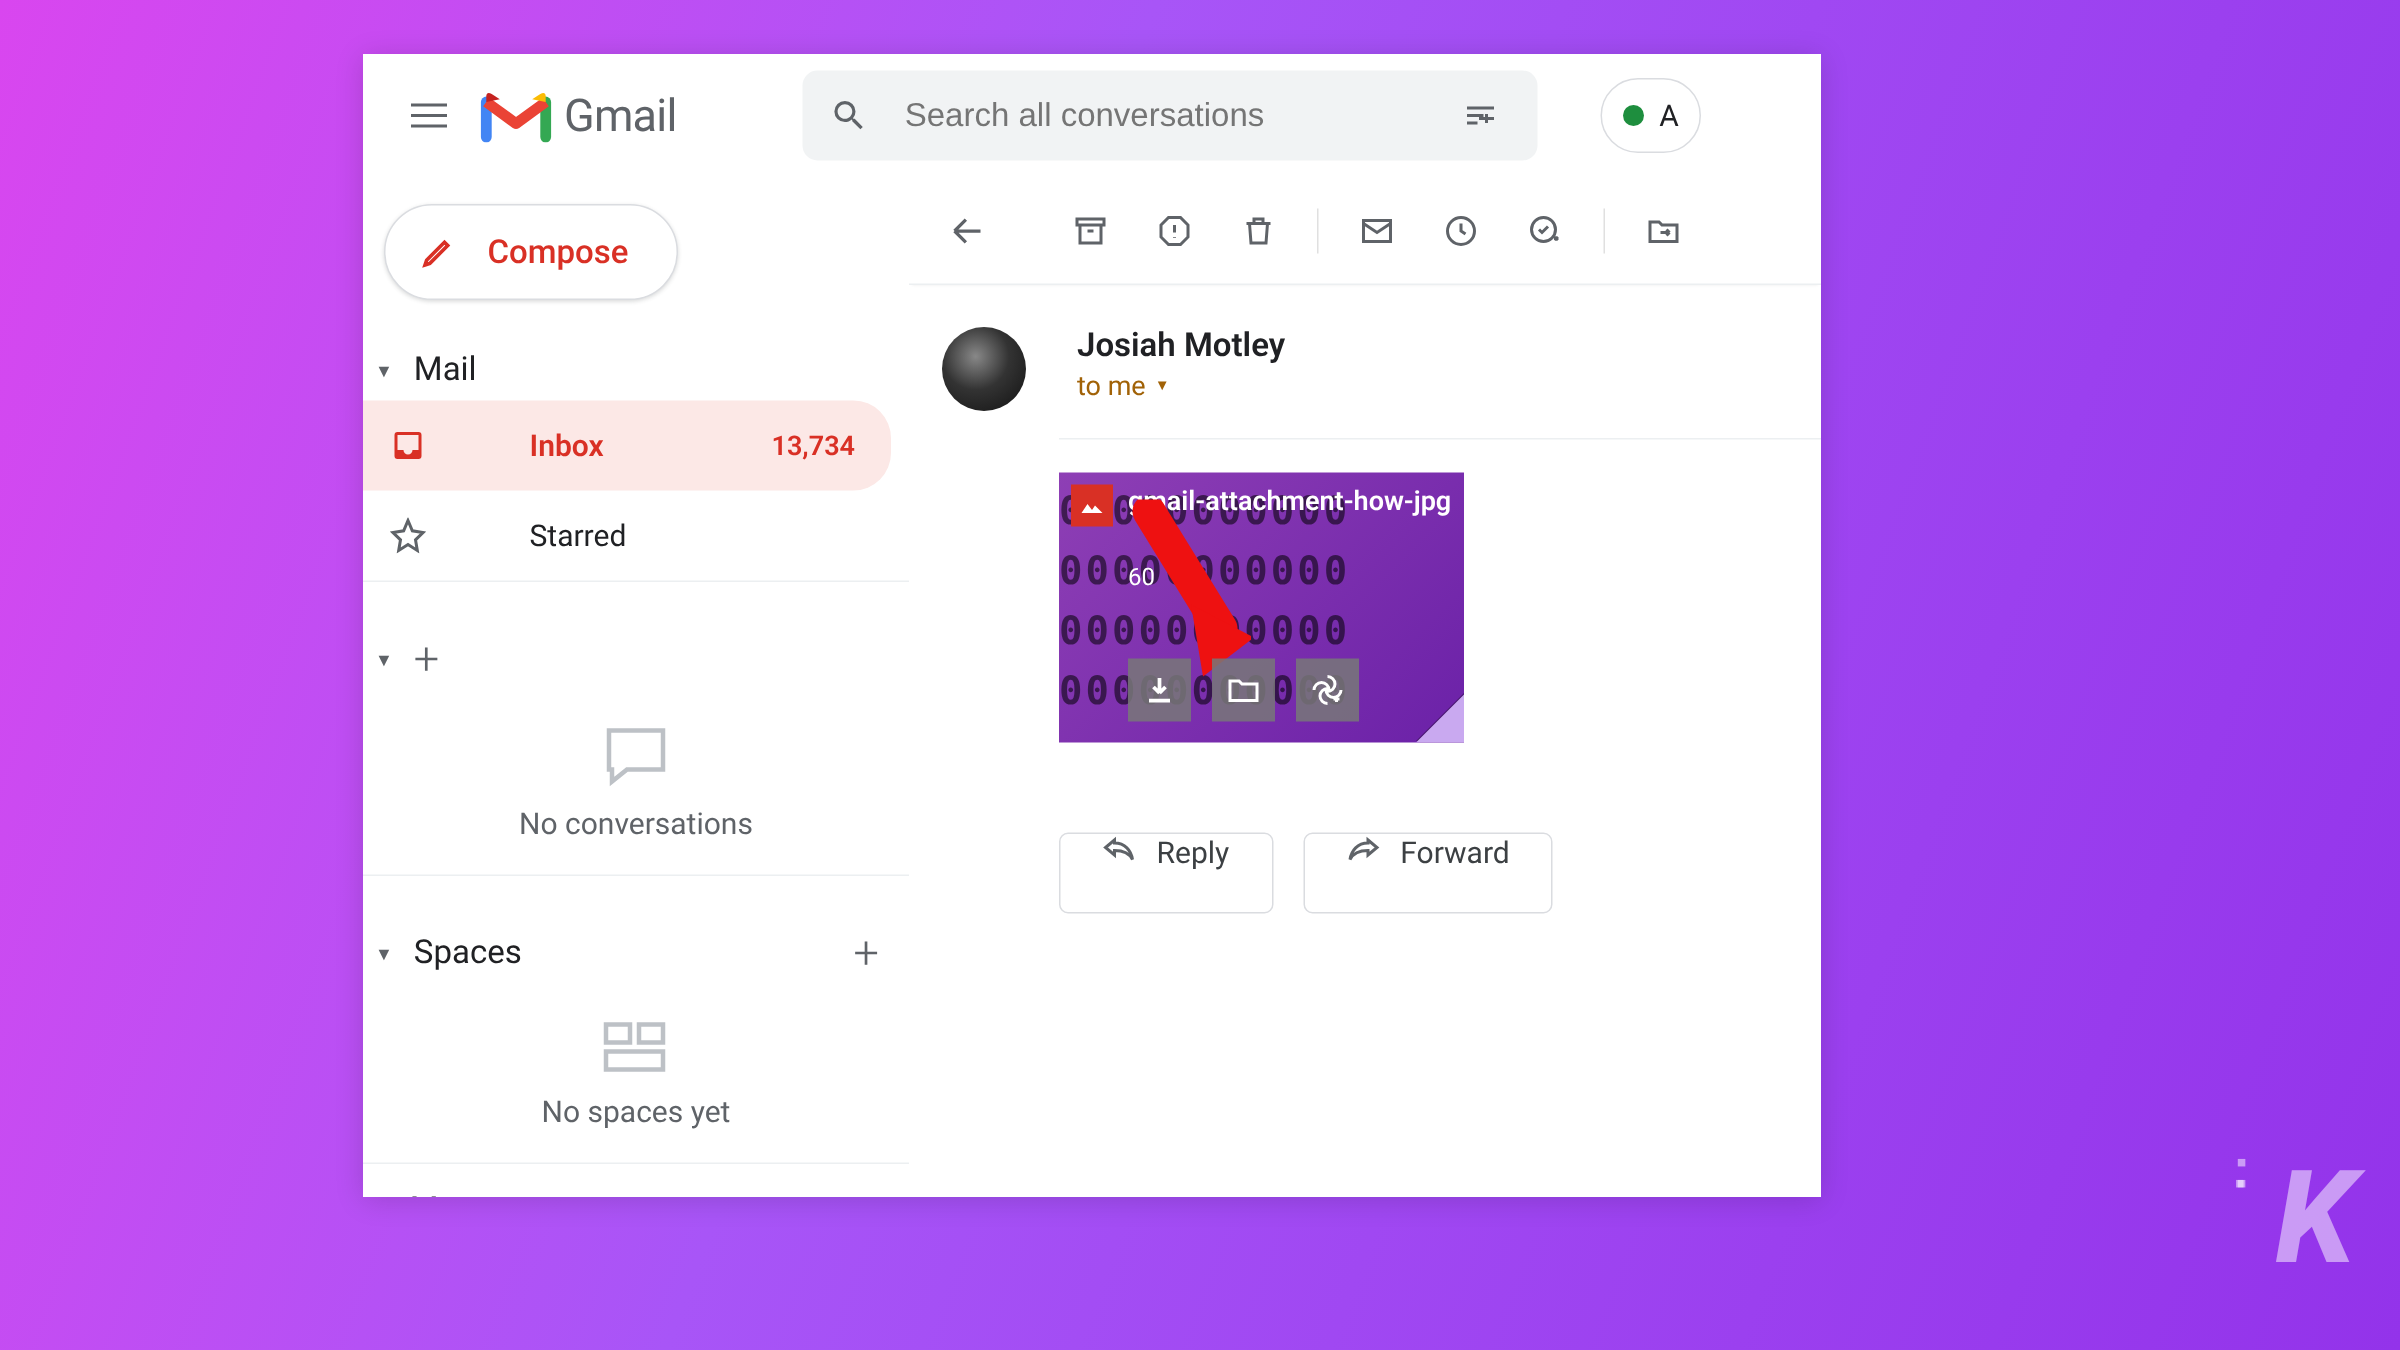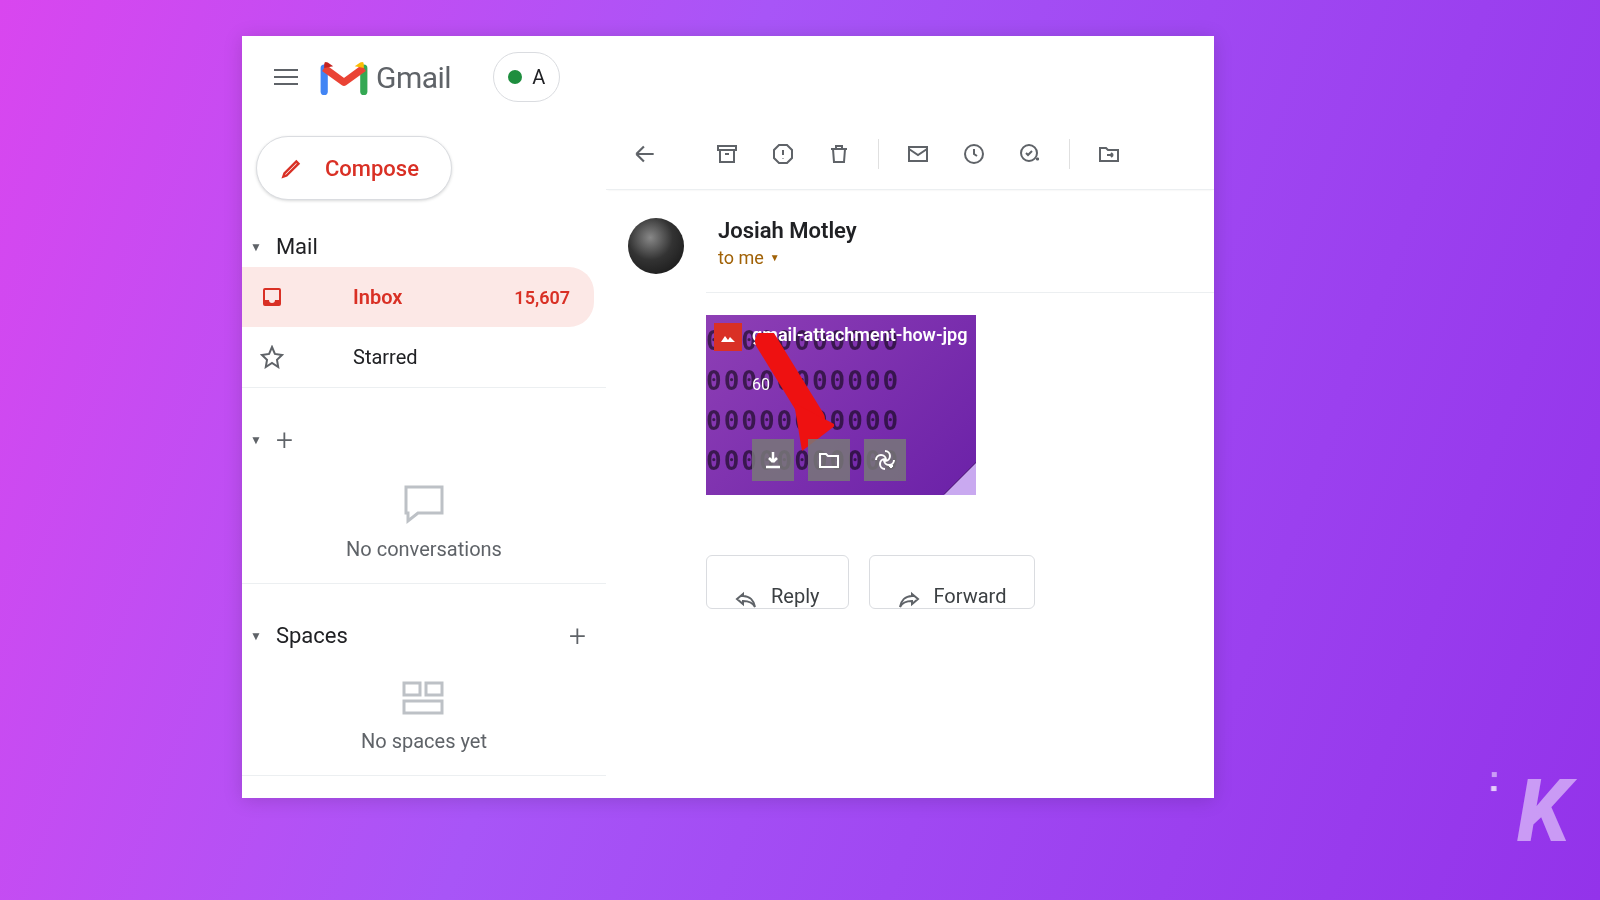--- a/index.html
+++ b/index.html
@@ -117,21 +117,21 @@
   .attach-size { position:absolute; left:46px; top:60px; color:#fff; font-size:16px; }
   .attach-actions { position:absolute; left:46px; bottom:14px; display:flex; gap:14px; }
   .attach-act { width:42px; height:42px; background:rgba(120,120,120,.85); display:flex; align-items:center; justify-content:center; cursor:pointer; }
   .attach-act svg { fill:#fff; stroke:#fff; }
   .red-arrow { position:absolute; left:38px; top:18px; }
   .fold { position:absolute; right:0; bottom:0; width:0; height:0; border-left:32px solid transparent; border-bottom:32px solid #c9a9f0; }
   .fold2 { position:absolute; right:0; bottom:0; width:0; height:0; border-left:32px solid transparent; border-bottom:32px solid rgba(0,0,0,.35); transform:translateY(-1px); }
   .reply-row { margin:60px 0 0 78px; display:flex; gap:20px; }
   .reply-btn {
     height:54px; padding:0 28px; border:1px solid #dadce0; border-radius:6px;
-    display:inline-flex; align-items:flex-end; gap:14px; cursor:pointer;
+    display:inline-flex; align-items:flex-start; gap:14px; cursor:pointer;
     font-size:20px; color:#3c4043; background:#fff;
   }
   .reply-btn svg { stroke:#5f6368; fill:none; stroke-width:2; }
   
   .watermark {
     position:absolute; right:36px; bottom:38px;
     font-size:86px; font-weight:800; color:rgba(255,255,255,.5);
     font-style:italic; letter-spacing:-6px;
   }
   .watermark .dots { position:absolute; left:-26px; top:6px; font-size:20px; line-height:14px; }
@@ -149,20 +149,32 @@
       <svg class="gmail-m" viewBox="0 0 52 40">
         <path d="M4 36 V10 L26 26 L48 10 V36" fill="none"></path>
         <path d="M4 36 V10" stroke="#4285f4" stroke-width="8" stroke-linecap="round"></path>
         <path d="M48 36 V10" stroke="#34a853" stroke-width="8" stroke-linecap="round"></path>
         <path d="M4 10 L26 26 L48 10" stroke="#ea4335" stroke-width="8" fill="none" stroke-linejoin="round"></path>
         <path d="M4 10 L4 6 Q4 2 8 4 L14 8" fill="#c5221f"></path>
         <path d="M48 10 L48 6 Q48 2 44 4 L38 8" fill="#fbbc04"></path>
       </svg>
       <span class="gmail-text">Gmail</span>
     </div>
+    <div class="search-bar">
+      <svg width="26" height="26" viewBox="0 0 24 24">
+          <path d="M15.5 14h-.79l-.28-.27A6.471 6.471 0 0016 9.5 6.5 6.5 0 109.5 16c1.61 0 3.09-.59 4.23-1.57l.27.28v.79l5 4.99L20.49 19l-4.99-5zm-6 0C7.01 14 5 11.99 5 9.5S7.01 5 9.5 5 14 7.01 14 9.5 11.99 14 9.5 14z"></path>
+        </svg>
+      <input class="search-input" placeholder="Search all conversations" style="">
+      <div class="tune-btn">
+        <svg width="24" height="24" viewBox="0 0 24 24" fill="#5f6368">
+            <path d="M3 17h6v2H3v-2zm0-5h12v2H3v-2zm0-5h18v2H3V7zm14 10v-3h2v3h3v2h-3v3h-2v-3h-3v-2h3z" fill="none"></path>
+            <path d="M3 18h7v-2H3v2zm0-5h11v-2H3v2zm0-7v2h18V6H3zm18 7h-4V11h-2v2h-4v2h4v2h2v-2h4v-2z"></path>
+          </svg>
+      </div>
+    </div>
     <div class="status-pill">
       <div class="status-dot"></div>
       <span>A</span>
     </div>
   </div>
 
   <div class="body-wrap">
 
     <div class="sidebar">
       <div class="compose-btn">
@@ -174,21 +186,21 @@
 
       <div class="section-hdr">
         <span class="tri">▼</span>
         <span class="label">Mail</span>
       </div>
       <div class="nav-item active">
         <svg width="24" height="24" viewBox="0 0 24 24">
             <path fill="#d93025" d="M19 3H5a2 2 0 00-2 2v14a2 2 0 002 2h14a2 2 0 002-2V5a2 2 0 00-2-2zm0 12h-4a3 3 0 01-6 0H5V5h14v10z"></path>
           </svg>
         <span class="nav-label">Inbox</span>
-        <span class="nav-count">15,607</span>
+        <span class="nav-count">13,734</span>
       </div>
       <div class="nav-item">
         <svg width="24" height="24" viewBox="0 0 24 24" fill="none" stroke="#5f6368" stroke-width="2">
             <path d="M12 2l2.9 6.9L22 10l-5 4.9 1.2 7.1L12 18l-6.2 4 1.2-7.1L2 10l7.1-1.1L12 2z"></path>
           </svg>
         <span class="nav-label">Starred</span>
       </div>
 
       <div class="divider"></div>
       <div class="section-hdr">

